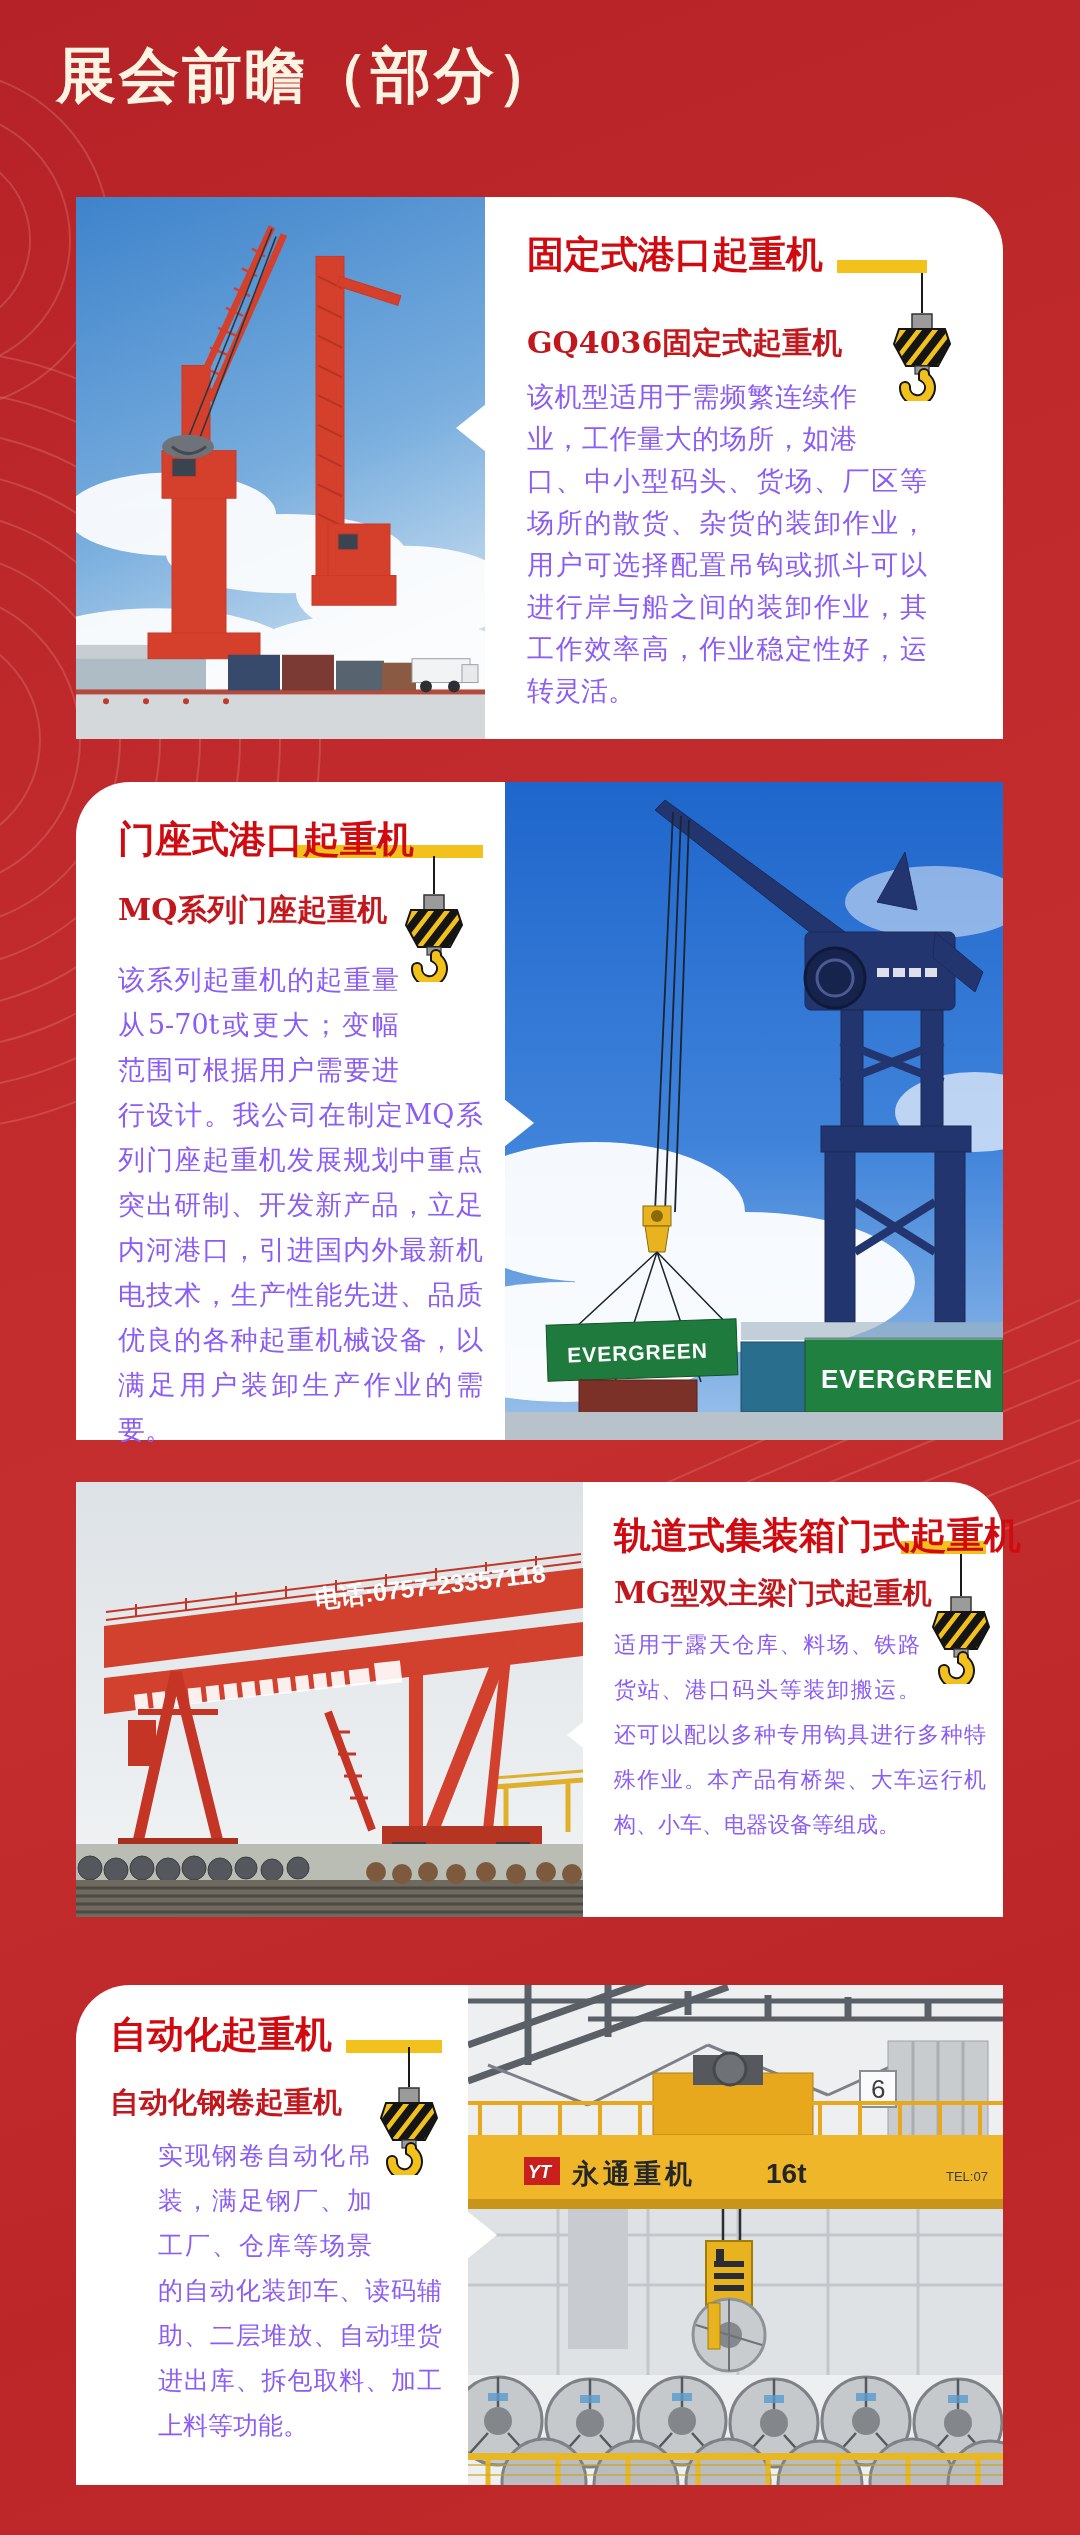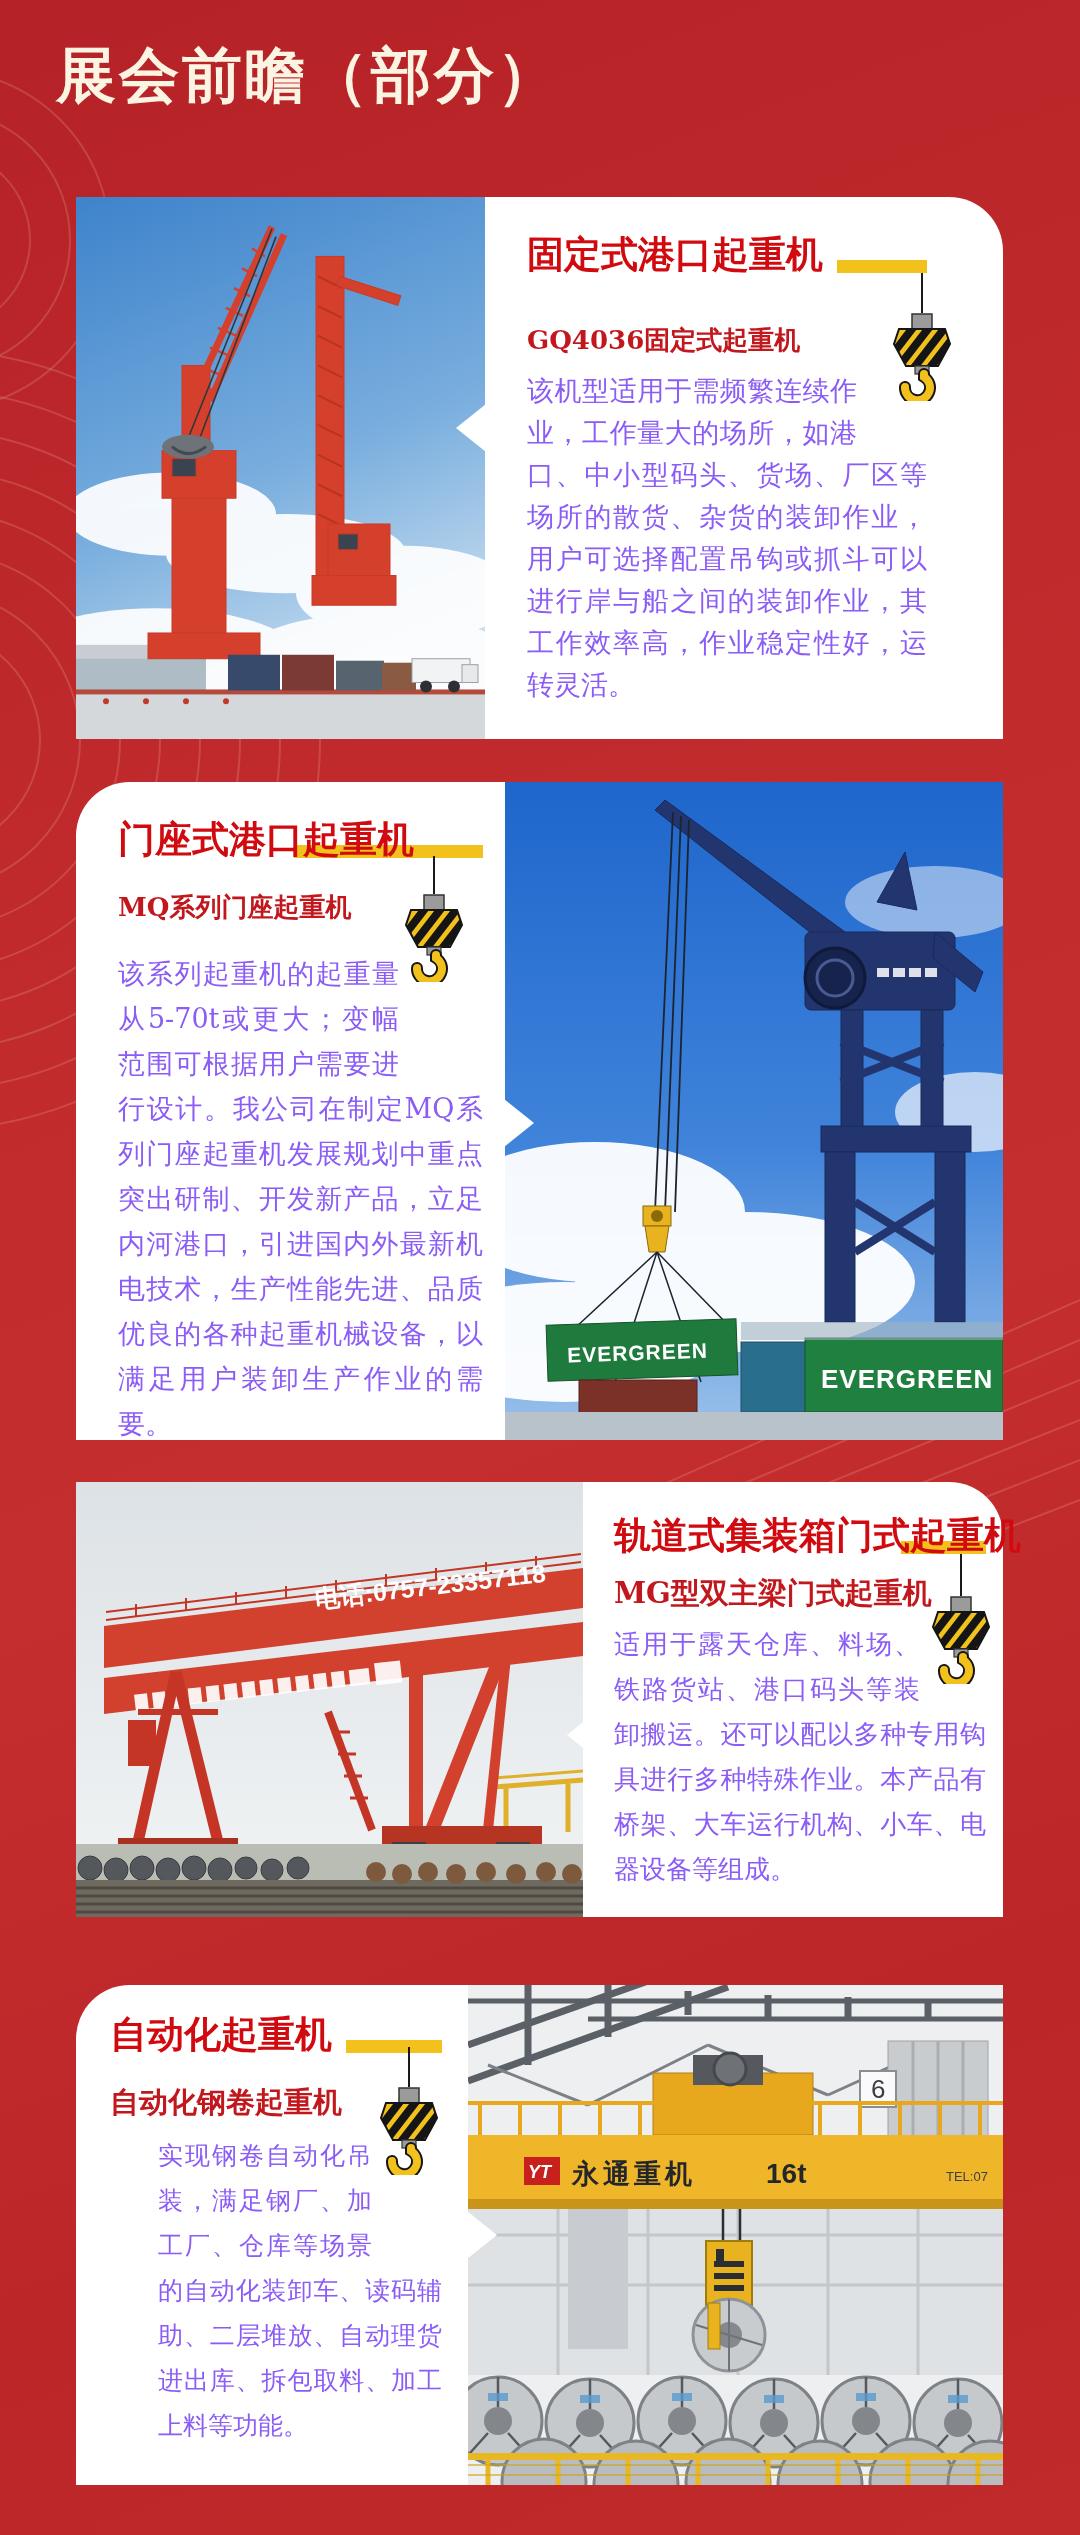--- a/index.html
+++ b/index.html
@@ -21,21 +21,21 @@
   .panel .arrow-r{position:absolute;width:0;height:0;border-top:24px solid transparent;
       border-bottom:24px solid transparent;border-left:30px solid #ffffff;right:-29px;}
   .title-row{display:flex;align-items:flex-end;position:relative;height:50px;text-align:center;}
   .card-title{font-size:37px;font-weight:700;color:#d10a10;white-space:nowrap;
       position:relative;z-index:2;line-height:1.15;}
   .title-bar{flex:1 1 auto;height:13px;background:#f3c11c;margin-bottom:4px;z-index:1;}
   .under .title-bar{margin-left:-120px;}
   .beside .title-bar{margin-left:14px;}
   .hook-unit{position:absolute;display:flex;flex-direction:column;align-items:center;z-index:3;}
   .drop-line{width:2px;background:#1a1a1a;}
-  .subtitle{font-family:"DejaVu Serif",serif;font-weight:700;color:#c2171d;font-size:26px;
+  .subtitle{font-family:"DejaVu Serif",serif;font-weight:700;color:#c2171d;font-size:30px;
       white-space:nowrap;}
   .body-text{font-family:"DejaVu Serif",serif;color:#8b5cf6;text-align:justify;}
   .hook-float{float:right;}
   
   #card1{left:76px;top:197px;width:927px;height:542px;}
   #card1 .photo{left:0;width:409px;}
   #card1 .panel{left:409px;width:518px;padding:30px 76px 0 42px;}
   #card1 .arrow-l{top:207px;}
   #card1 .subtitle{margin-top:46px;}
   #card1 .body-text{font-size:27px;line-height:42px;margin-top:12px;}
@@ -49,21 +49,21 @@
   #card2 .subtitle{margin-top:28px;}
   #card2 .body-text{font-size:27px;line-height:45px;margin-top:26px;}
   #card2 .hook-unit{top:74px;right:42px;}
   #card2 .drop-line{height:38px;}
   #card2 .hook-float{width:84px;height:100px;}
   #card3{left:76px;top:1482px;width:927px;height:435px;}
   #card3 .photo{left:0;width:507px;}
   #card3 .panel{left:520px;width:420px;padding:26px 30px 0 18px;}
   #card3 .arrow-l{top:229px;}
   #card3 .subtitle{margin-top:16px;font-size:29px;}
-  #card3 .body-text{font-size:26px;line-height:45px;margin-top:8px;}
+  #card3 .body-text{font-size:22px;line-height:45px;margin-top:8px;}
   #card3 .hook-unit{top:72px;right:26px;}
   #card3 .drop-line{height:42px;}
   #card3 .hook-float{width:66px;height:60px;}
   #card4{left:76px;top:1985px;width:927px;height:500px;}
   #card4 .photo{right:0;left:auto;width:535px;}
   #card4 .panel{left:0;width:392px;padding:22px 26px 0 34px;}
   #card4 .arrow-r{top:226px;}
   #card4 .subtitle{margin-top:26px;font-size:29px;}
   #card4 .body-text{font-size:25px;line-height:45px;margin-top:10px;margin-left:48px;}
   #card4 .hook-unit{top:62px;right:30px;}

